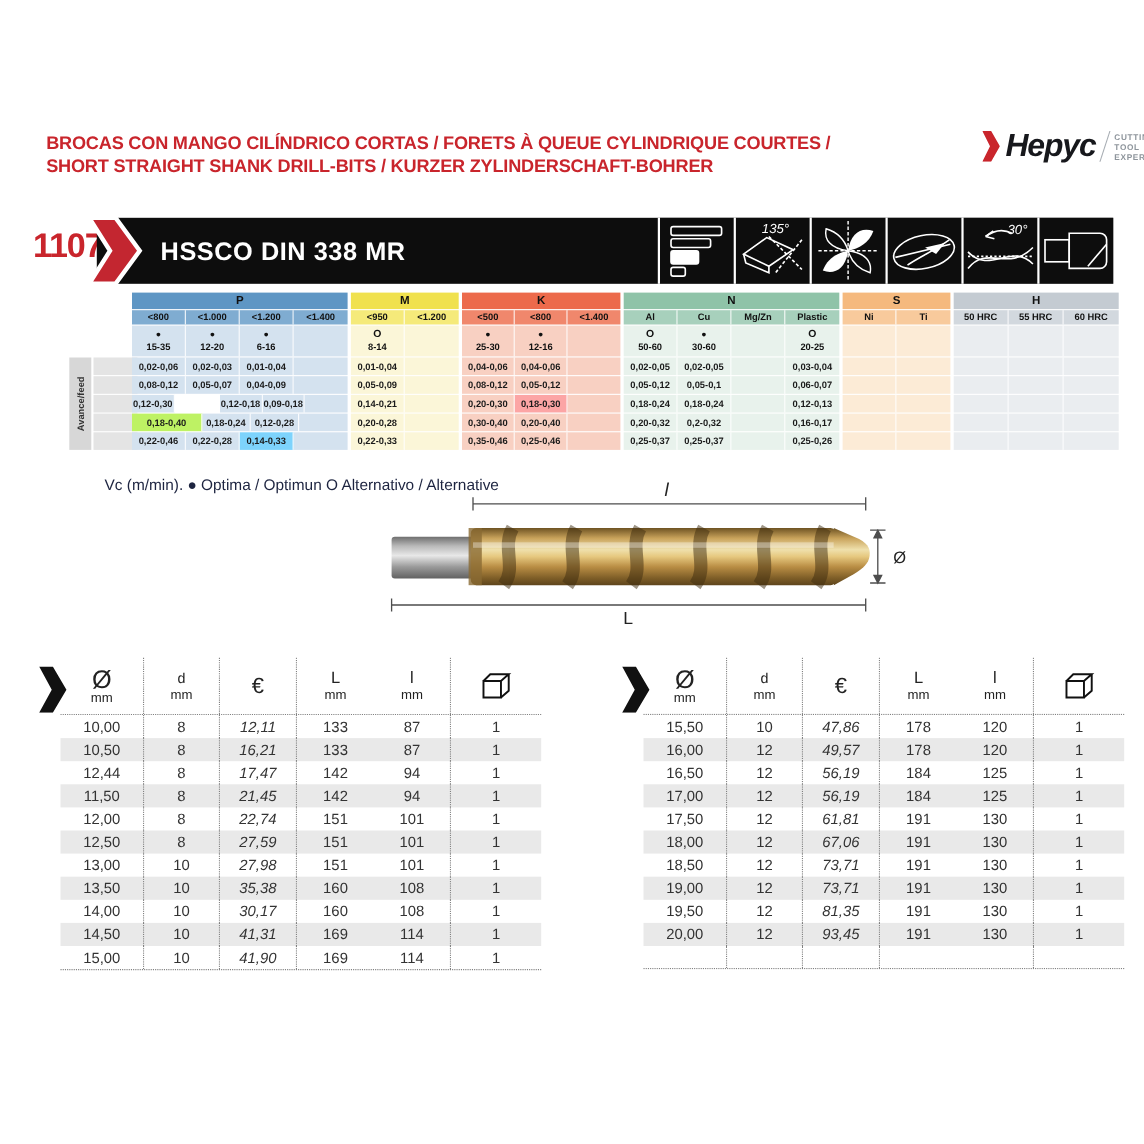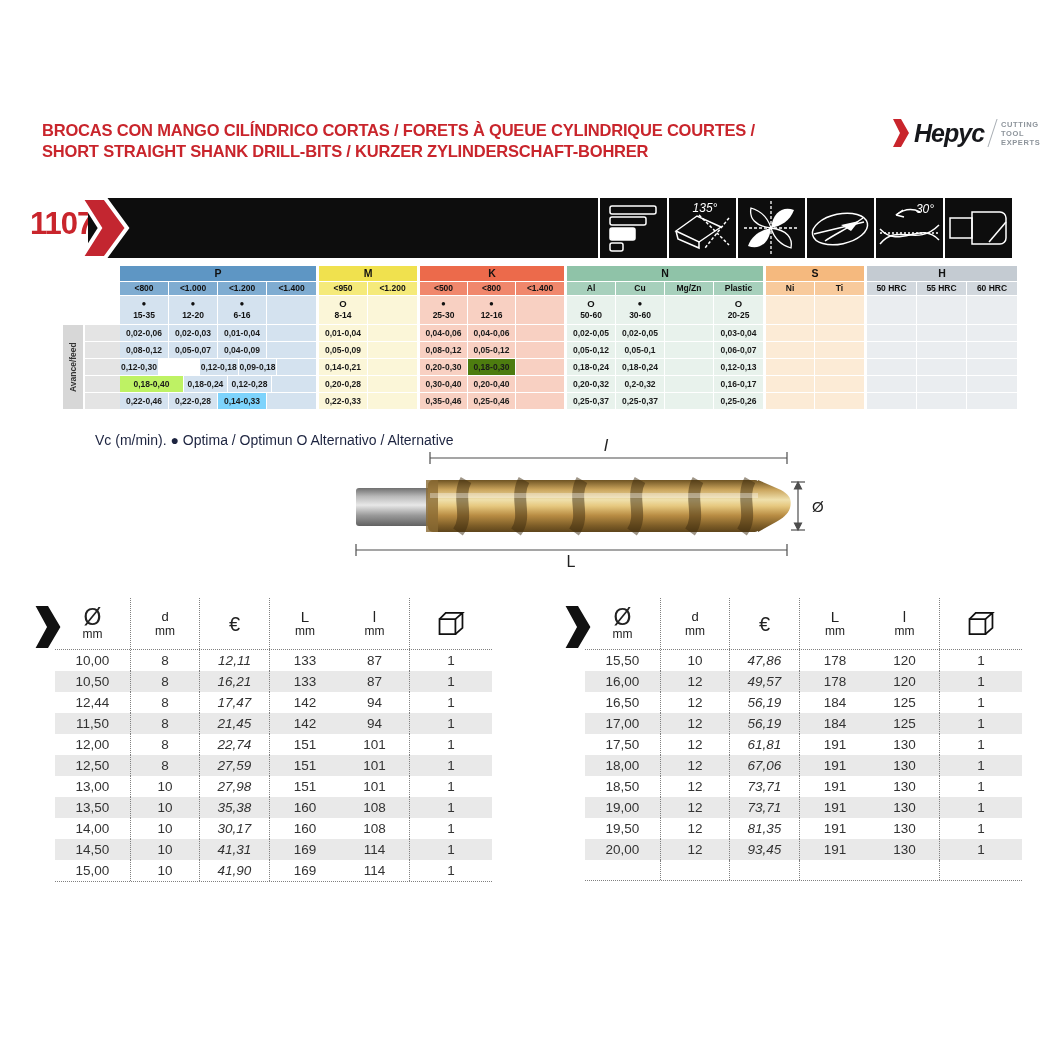--- a/index.html
+++ b/index.html
@@ -4,21 +4,21 @@
 <style>
   html,body{margin:0;padding:0;background:#fff;}
   .page{position:relative;width:1040px;height:1040px;background:#fff;overflow:hidden;
         font-family:"Liberation Sans","DejaVu Sans",sans-serif;}
 
   
   .title{position:absolute;left:42px;top:120px;font-size:16.5px;font-weight:bold;
          color:#C9252C;line-height:21px;letter-spacing:-0.2px;}
   .logo{position:absolute;left:893px;top:110px;display:flex;align-items:center;gap:5px;height:46px;}
   .logo-chevron{width:16px;height:28px;}
-  .logo-brand{font-size:25px;font-weight:bold;font-style:italic;color:#17181c;letter-spacing:-1px;}
+  .logo-brand{font-size:29px;font-weight:bold;font-style:italic;color:#17181c;letter-spacing:-1px;}
   .logo-divider{display:inline-block;width:1px;height:28px;background:#a7adb3;transform:skewX(-18deg);margin:0 3px;}
   .logo-tagline{display:flex;flex-direction:column;justify-content:center;font-size:7.5px;
                 color:#8d949b;letter-spacing:.6px;line-height:9px;font-weight:bold;}
 
   
   .band{position:absolute;left:0;top:198px;width:1040px;height:60px;}
   .band-code{position:absolute;left:30px;top:8px;font-size:31px;font-weight:bold;color:#C9252C;letter-spacing:-1px;}
   .band-bar{position:absolute;left:88px;top:0;width:924px;height:60px;background:#0d0d0d;}
   .band-chevron{position:absolute;left:-10px;top:-2px;width:52px;height:64px;}
   .band-name{position:absolute;left:58px;top:0;height:60px;display:flex;align-items:center;
@@ -95,20 +95,21 @@
       <span>EXPERTS</span>
     </span>
   </div>
 
   <div class="band">
     <span class="band-code">1107</span>
     <div class="band-bar">
       <svg class="band-chevron" viewBox="0 0 52 64">
         <path d="M3,2 L27,2 L49,32 L27,62 L3,62 L22,32 Z" fill="#C32630" stroke="#fff" stroke-width="4"></path>
       </svg>
+      <span class="band-name">HSSCO DIN 338 MR</span>
       <div class="band-icons">
         <svg class="bicon" viewBox="0 0 67 60">
           <g stroke="#fff" stroke-width="1.5" fill="none">
             <rect x="10" y="8" width="46" height="8" rx="2"></rect>
             <rect x="10" y="19" width="36" height="8" rx="2"></rect>
             <rect x="10" y="30" width="25" height="12" rx="2" fill="#fff"></rect>
             <rect x="10" y="45" width="13" height="8" rx="2"></rect>
           </g>
         </svg>
         <svg class="bicon" viewBox="0 0 67 60">
@@ -285,21 +286,21 @@
             <div class="sg-cell" style="width: 48px; background: rgb(248, 208, 194);">0,04-0,06</div>
             <div class="sg-cell" style="width: 48px; background: rgb(248, 208, 194);"></div>
           </div>
           <div class="sg-row frow">
             <div class="sg-cell" style="width: 48px; background: rgb(248, 208, 194);">0,08-0,12</div>
             <div class="sg-cell" style="width: 48px; background: rgb(248, 208, 194);">0,05-0,12</div>
             <div class="sg-cell" style="width: 48px; background: rgb(248, 208, 194);"></div>
           </div>
           <div class="sg-row frow">
             <div class="sg-cell" style="width: 48px; background: rgb(248, 208, 194);">0,20-0,30</div>
-            <div class="sg-cell" style="width: 48px; background: #4d7c0f;">0,18-0,30</div>
+            <div class="sg-cell" style="width: 48px; background: #fca5a5;">0,18-0,30</div>
             <div class="sg-cell" style="width: 48px; background: rgb(248, 208, 194);"></div>
           </div>
           <div class="sg-row frow">
             <div class="sg-cell" style="width: 48px; background: rgb(248, 208, 194);">0,30-0,40</div>
             <div class="sg-cell" style="width: 48px; background: rgb(248, 208, 194);">0,20-0,40</div>
             <div class="sg-cell" style="width: 48px; background: rgb(248, 208, 194);"></div>
           </div>
           <div class="sg-row frow">
             <div class="sg-cell" style="width: 48px; background: rgb(248, 208, 194);">0,35-0,46</div>
             <div class="sg-cell" style="width: 48px; background: rgb(248, 208, 194);">0,25-0,46</div>

